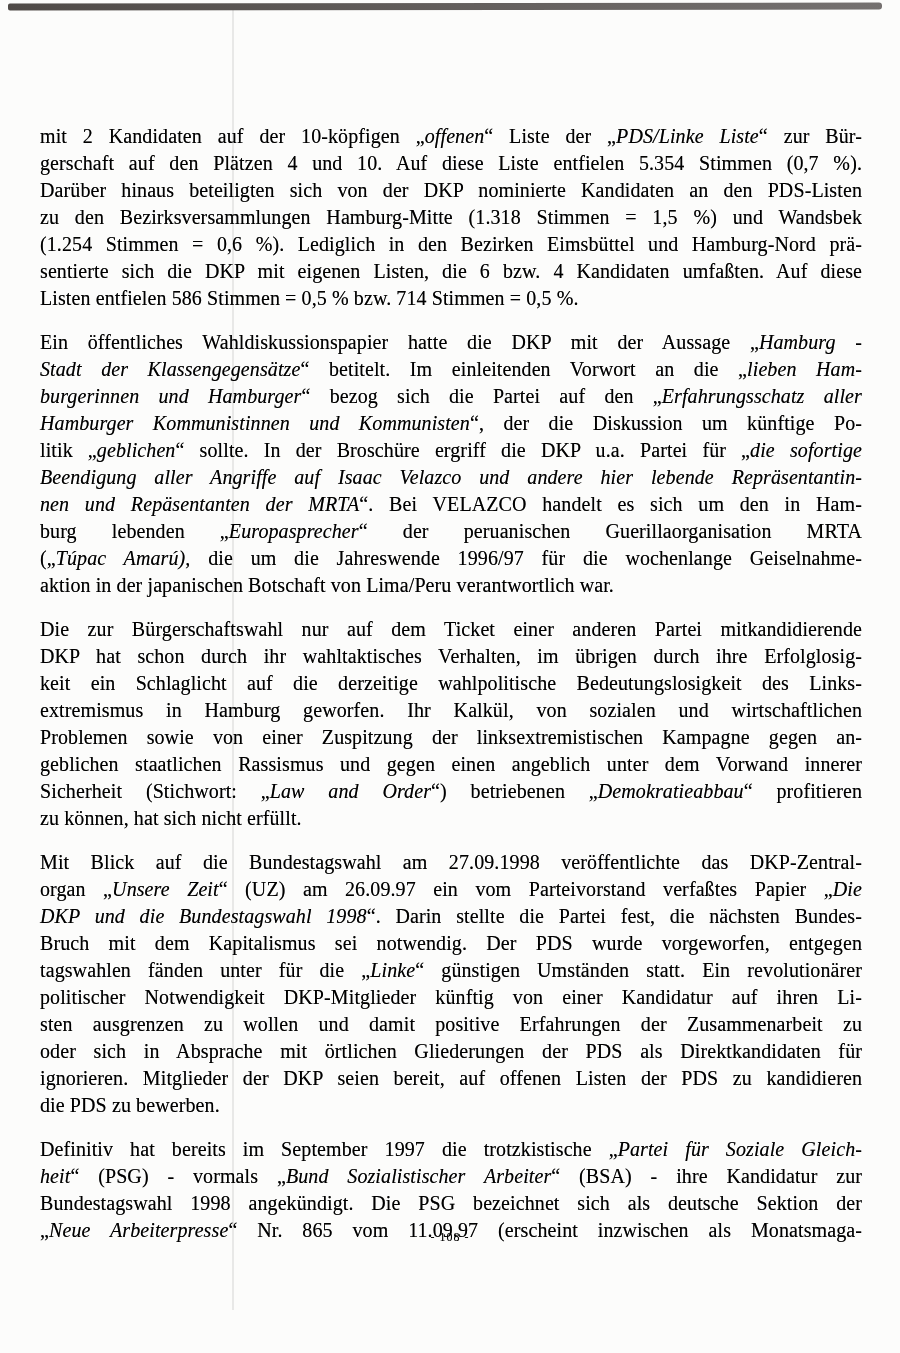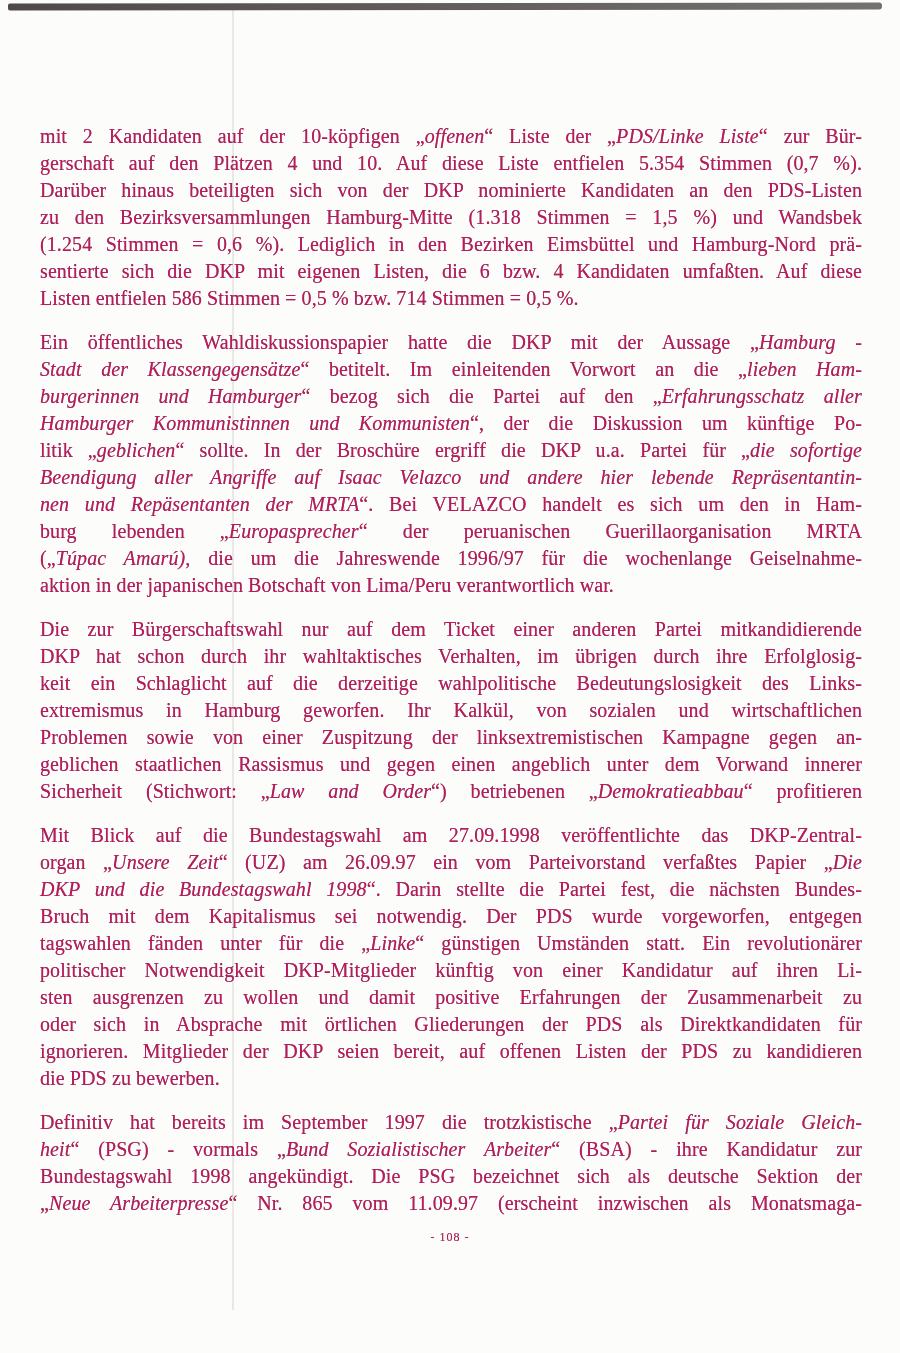--- a/index.html
+++ b/index.html
@@ -43,21 +43,21 @@
   .page-number{
     position:absolute;left:0;top:1230px;width:900px;
     text-align:center;font-size:12px;
     letter-spacing:1px;
     text-shadow:0 0 0.5px rgba(20,20,20,0.5);
   }
 </style>
 </head>
 <body>
 
-<div class="page" style="background: rgb(252, 252, 251); color: #be185d;">
+<div class="page" style="background: rgb(252, 252, 251); color: #000000;">
   <div class="top-bar" style="background: linear-gradient(90deg, rgb(79, 74, 71), rgb(117, 113, 112));"></div>
   <div class="crease" style="background: rgba(60, 60, 60, 0.1);"></div>
   <div class="text-block">
       <div class="paragraph">
         <div class="line"><span>mit 2 Kandidaten auf der 10-köpfigen „</span><em>offenen</em><span>“ Liste der „</span><em>PDS/Linke Liste</em><span>“ zur Bür-</span></div>
         <div class="line"><span>gerschaft auf den Plätzen 4 und 10. Auf diese Liste entfielen 5.354 Stimmen (0,7 %).</span></div>
         <div class="line"><span>Darüber hinaus beteiligten sich von der DKP nominierte Kandidaten an den PDS-Listen</span></div>
         <div class="line"><span>zu den Bezirksversammlungen Hamburg-Mitte (1.318 Stimmen = 1,5 %) und Wandsbek</span></div>
         <div class="line"><span>(1.254 Stimmen = 0,6 %). Lediglich in den Bezirken Eimsbüttel und Hamburg-Nord prä-</span></div>
         <div class="line"><span>sentierte sich die DKP mit eigenen Listen, die 6 bzw. 4 Kandidaten umfaßten. Auf diese</span></div>
@@ -76,20 +76,21 @@
         <div class="line last"><span>aktion in der japanischen Botschaft von Lima/Peru verantwortlich war.</span></div>
       </div>
       <div class="paragraph">
         <div class="line"><span>Die zur Bürgerschaftswahl nur auf dem Ticket einer anderen Partei mitkandidierende</span></div>
         <div class="line"><span>DKP hat schon durch ihr wahltaktisches Verhalten, im übrigen durch ihre Erfolglosig-</span></div>
         <div class="line"><span>keit ein Schlaglicht auf die derzeitige wahlpolitische Bedeutungslosigkeit des Links-</span></div>
         <div class="line"><span>extremismus in Hamburg geworfen. Ihr Kalkül, von sozialen und wirtschaftlichen</span></div>
         <div class="line"><span>Problemen sowie von einer Zuspitzung der linksextremistischen Kampagne gegen an-</span></div>
         <div class="line"><span>geblichen staatlichen Rassismus und gegen einen angeblich unter dem Vorwand innerer</span></div>
         <div class="line"><span>Sicherheit (Stichwort: „</span><em>Law and Order</em><span>“) betriebenen „</span><em>Demokratieabbau</em><span>“ profitieren</span></div>
+        <div class="line last"><span>zu können, hat sich nicht erfüllt.</span></div>
       </div>
       <div class="paragraph">
         <div class="line"><span>Mit Blick auf die Bundestagswahl am 27.09.1998 veröffentlichte das DKP-Zentral-</span></div>
         <div class="line"><span>organ „</span><em>Unsere Zeit</em><span>“ (UZ) am 26.09.97 ein vom Parteivorstand verfaßtes Papier „</span><em>Die</em></div>
         <div class="line"><em>DKP und die Bundestagswahl 1998</em><span>“. Darin stellte die Partei fest, die nächsten Bundes-</span></div>
         <div class="line"><span>Bruch mit dem Kapitalismus sei notwendig. Der PDS wurde vorgeworfen, entgegen</span></div>
         <div class="line"><span>tagswahlen fänden unter für die „</span><em>Linke</em><span>“ günstigen Umständen statt. Ein revolutionärer</span></div>
         <div class="line"><span>politischer Notwendigkeit DKP-Mitglieder künftig von einer Kandidatur auf ihren Li-</span></div>
         <div class="line"><span>sten ausgrenzen zu wollen und damit positive Erfahrungen der Zusammenarbeit zu</span></div>
         <div class="line"><span>oder sich in Absprache mit örtlichen Gliederungen der PDS als Direktkandidaten für</span></div>

